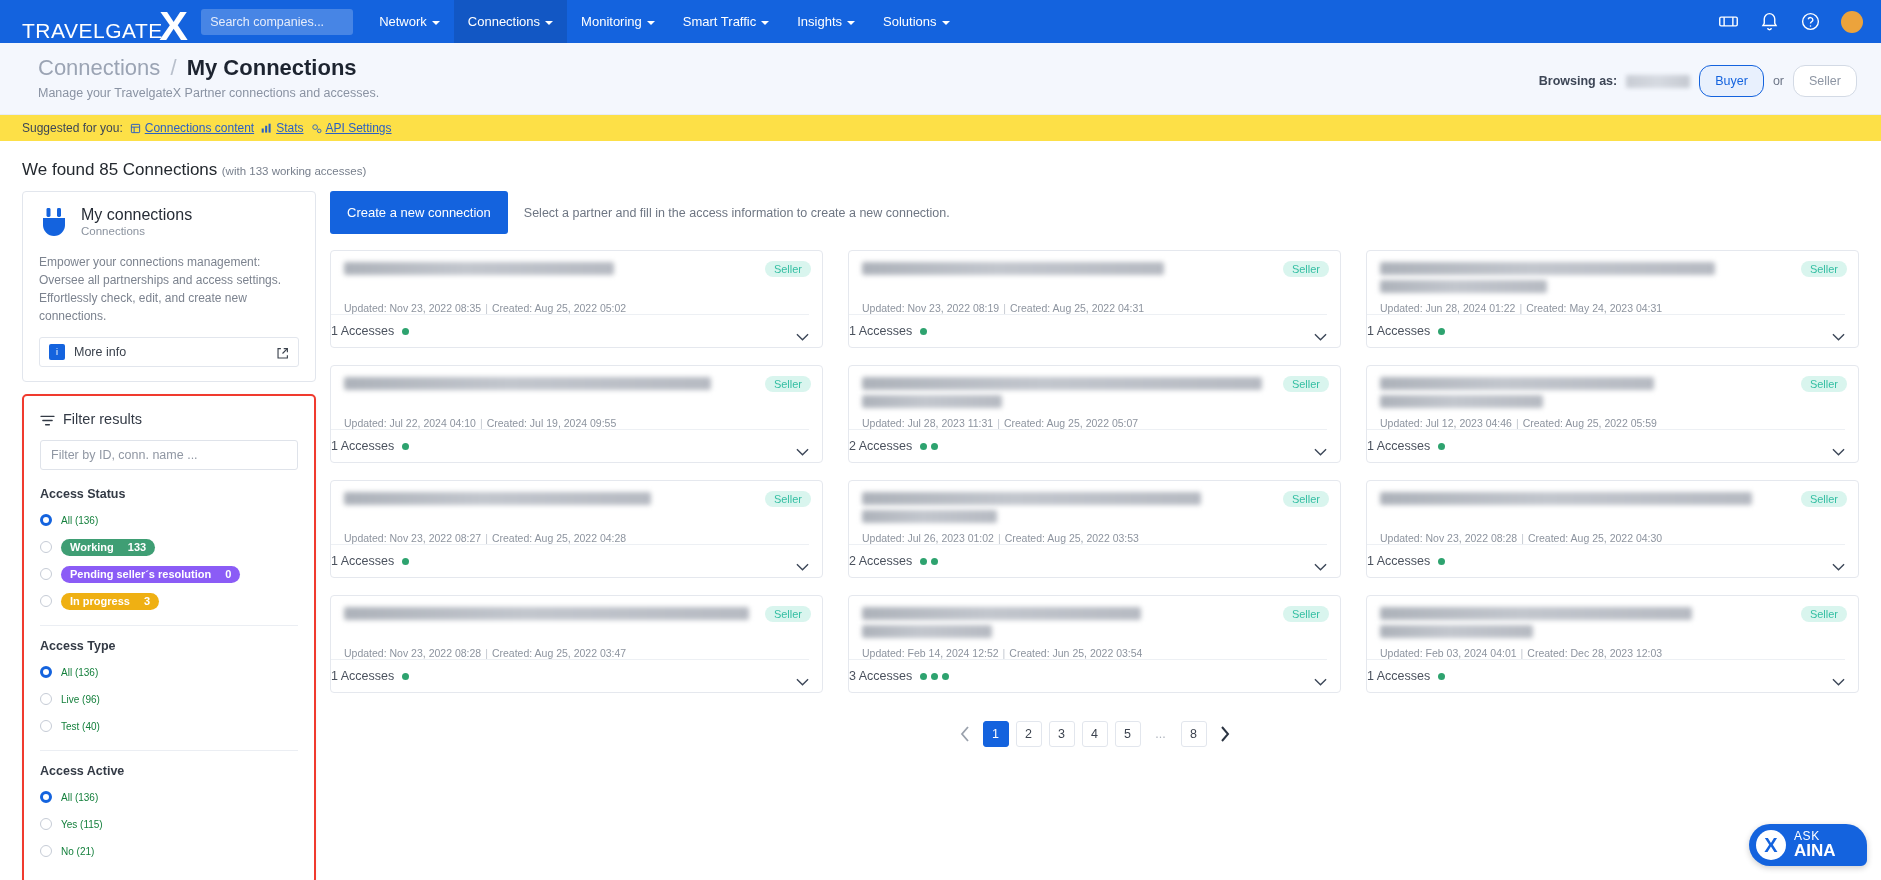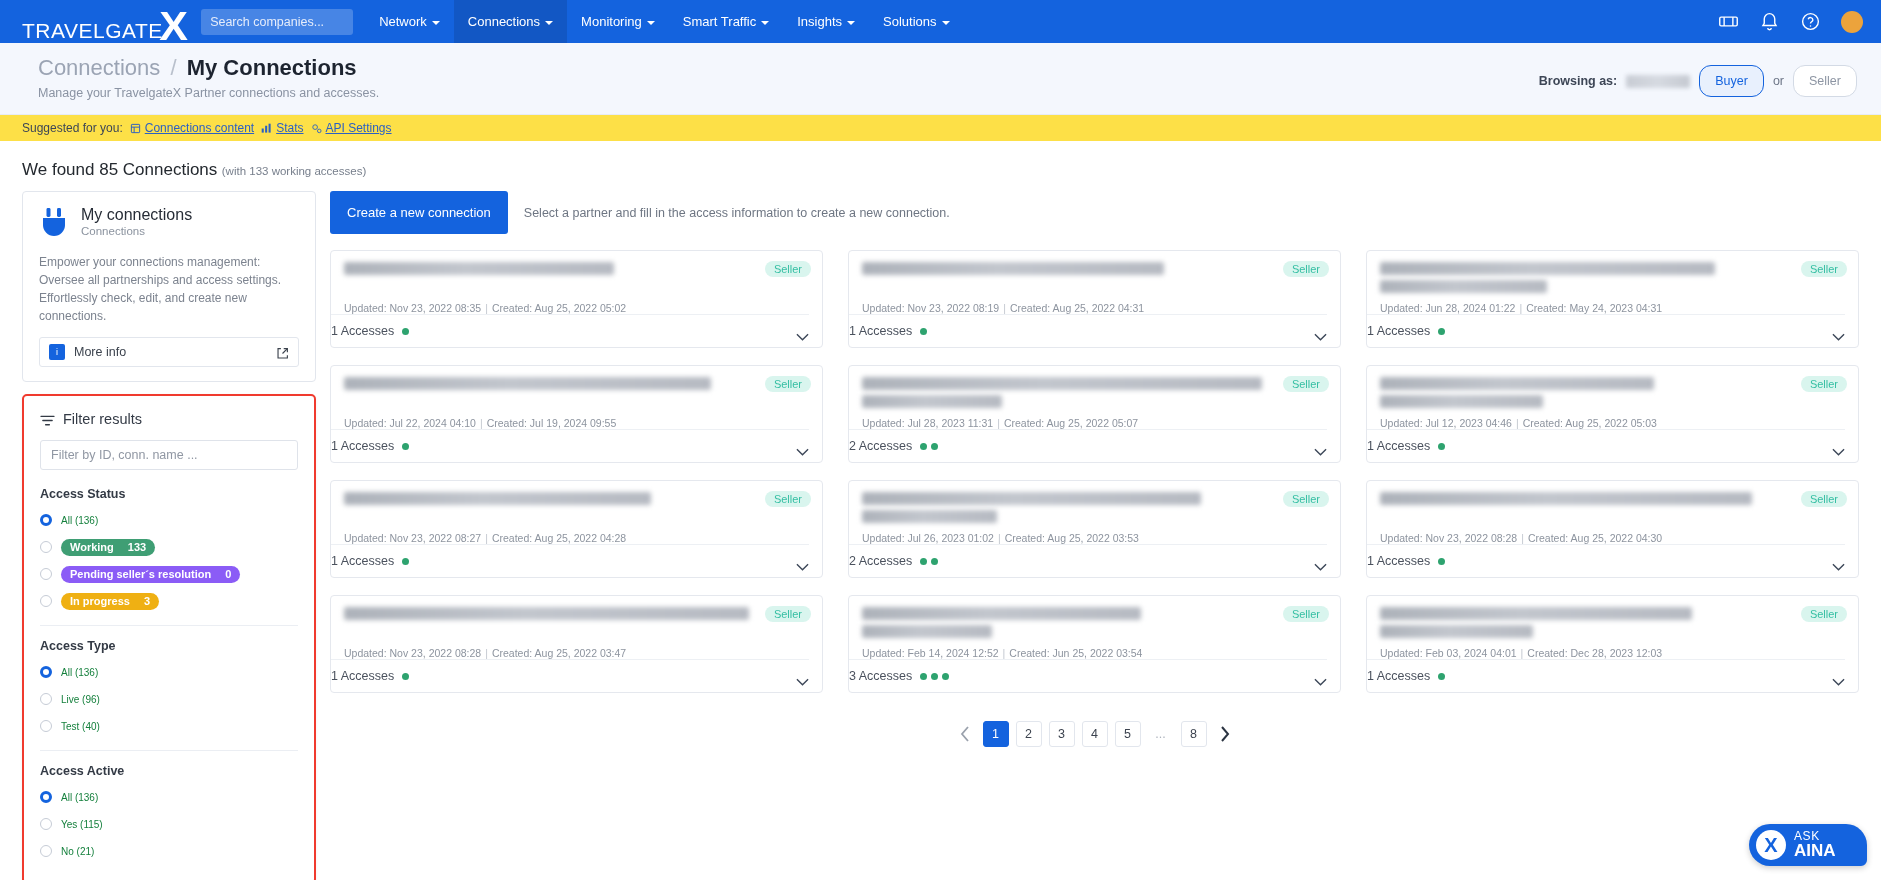--- a/index.html
+++ b/index.html
@@ -583,21 +583,21 @@
             </span>
             <span class="chev-down"><svg viewBox="0 0 14 8" width="13" height="8" fill="none" stroke="#3c4758" stroke-width="1.5">
                 <path d="M1 1l6 6 6-6"></path>
               </svg></span>
           </div>
         </div>
         <div class="conn-card">
           <div class="card-name-redact" style="width: 59%;"></div>
           <div class="card-name-redact l2" style="width: 35%;"></div>
           <div class="seller-tag">Seller</div>
-          <div class="card-dates"><span>Updated: Jul 12, 2023 04:46</span><span class="sep">|</span><span>Created: Aug 25, 2022 05:03</span></div>
+          <div class="card-dates"><span>Updated: Jul 12, 2023 04:46</span><span class="sep">|</span><span>Created: Aug 25, 2022 05:59</span></div>
           <div class="card-foot">
             <span class="acc-label">1 Accesses</span>
             <span class="dots">
               <span class="dot"></span>
             </span>
             <span class="chev-down"><svg viewBox="0 0 14 8" width="13" height="8" fill="none" stroke="#3c4758" stroke-width="1.5">
                 <path d="M1 1l6 6 6-6"></path>
               </svg></span>
           </div>
         </div>

